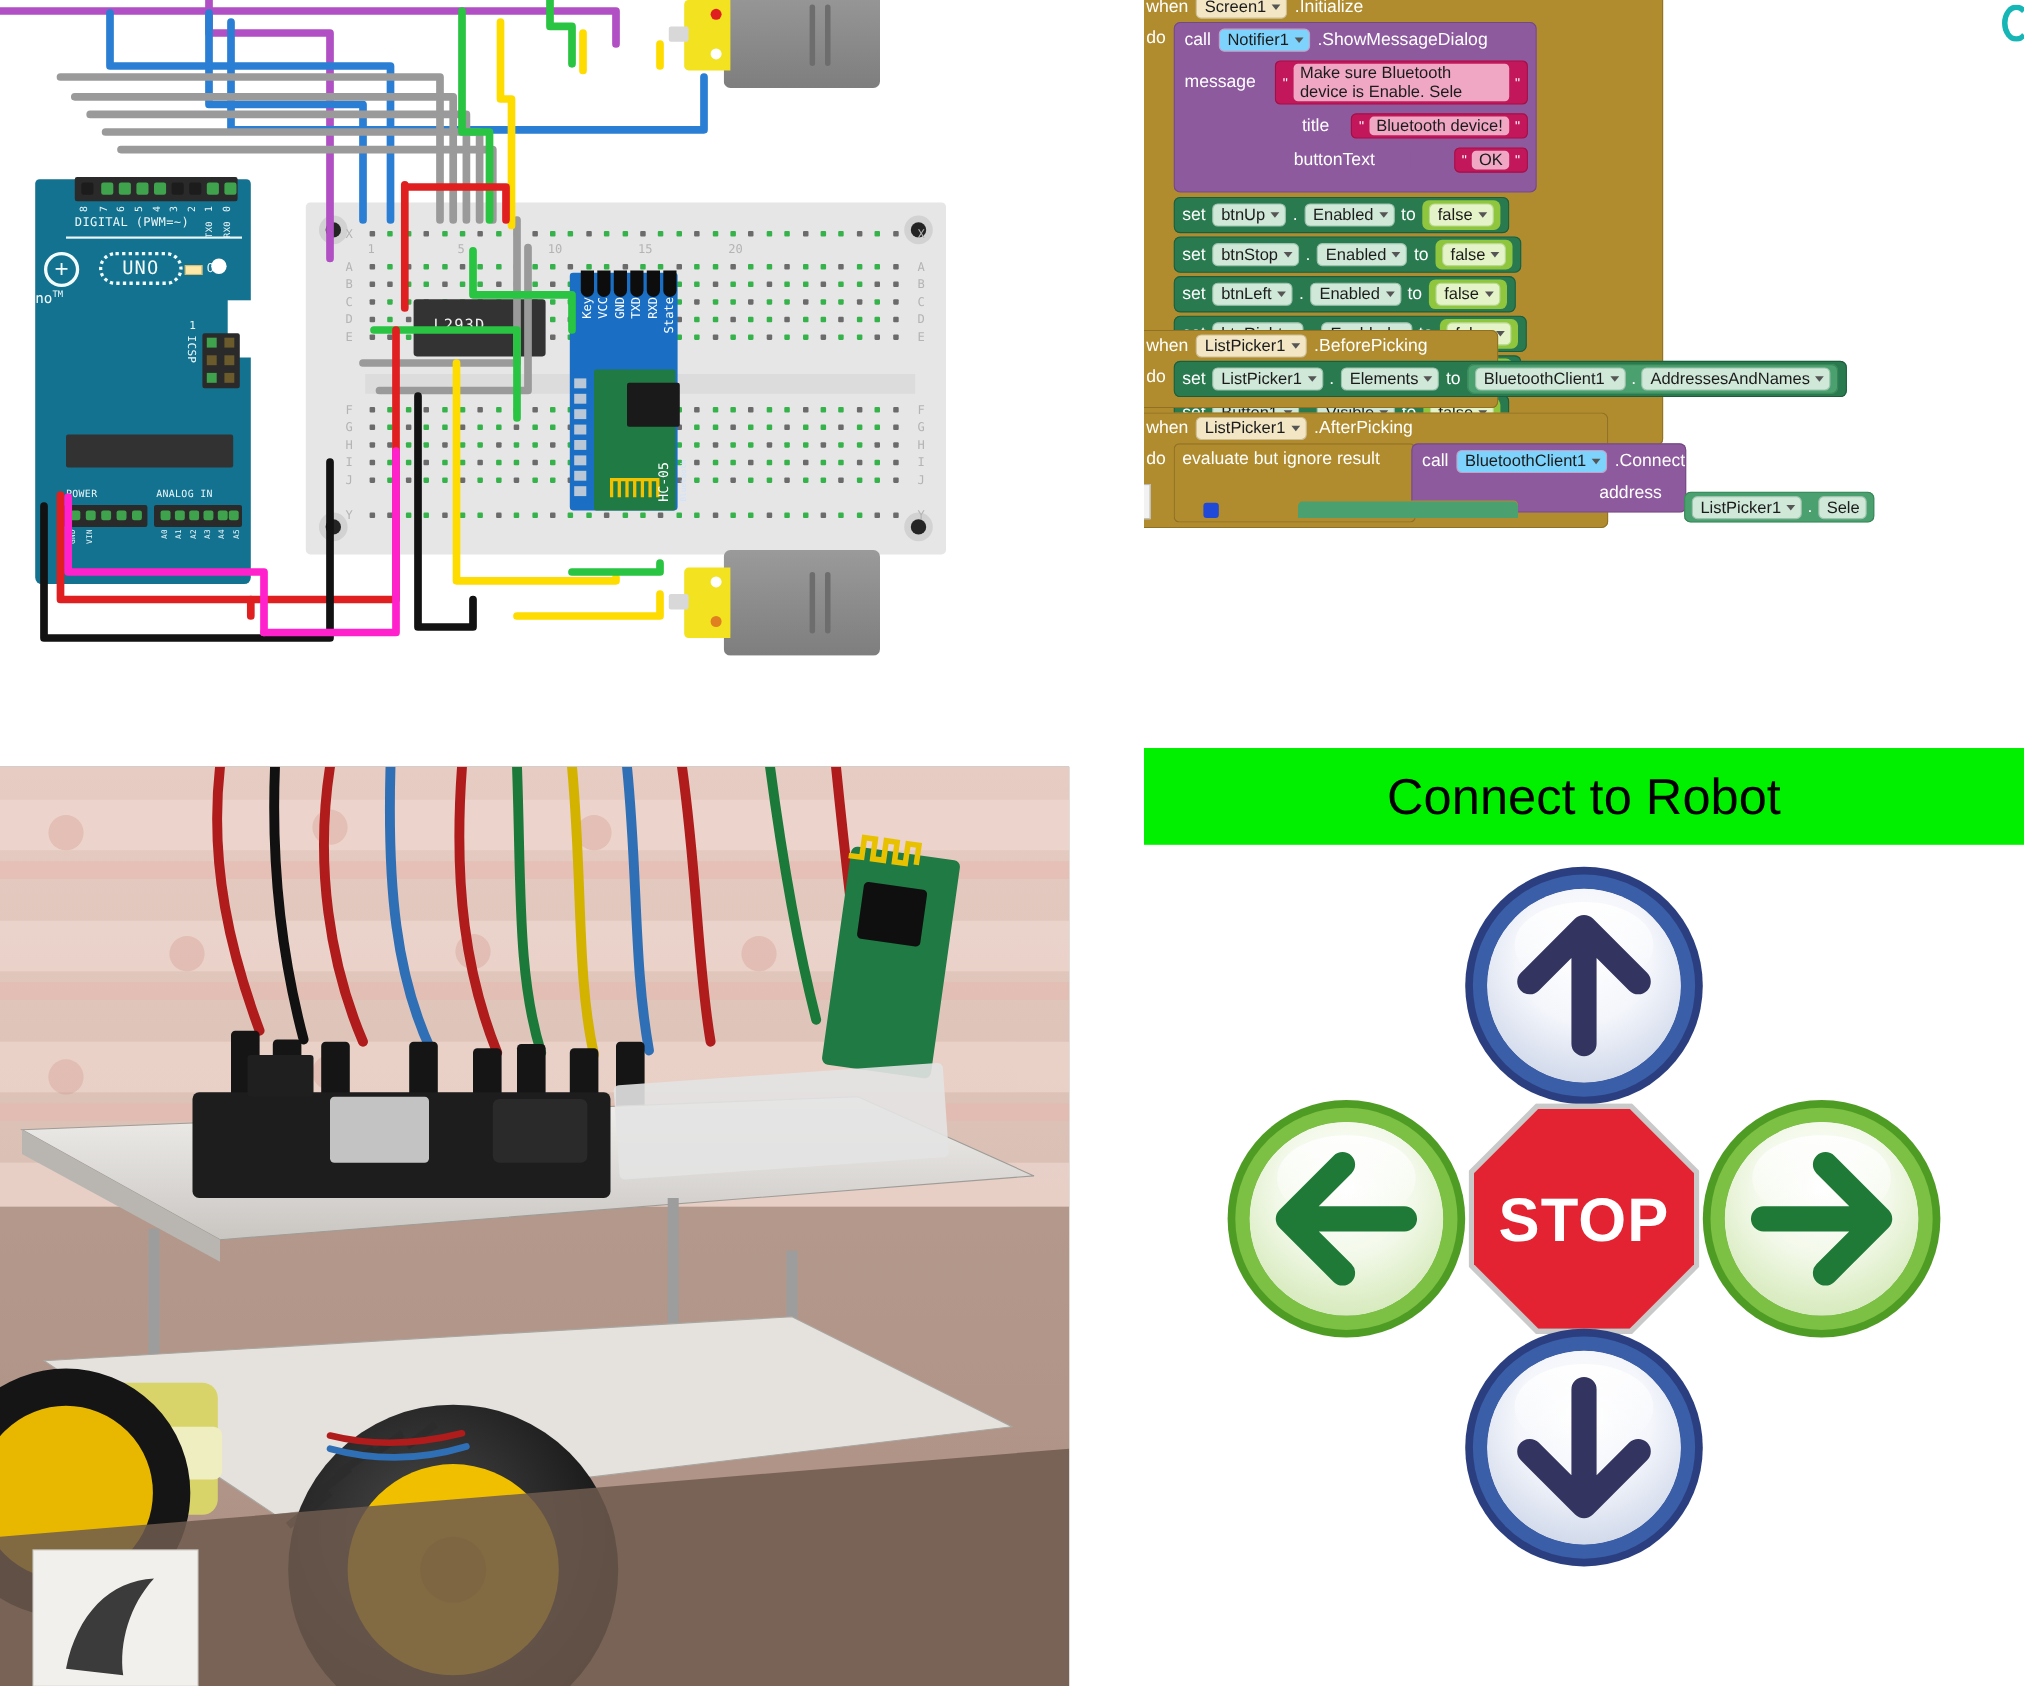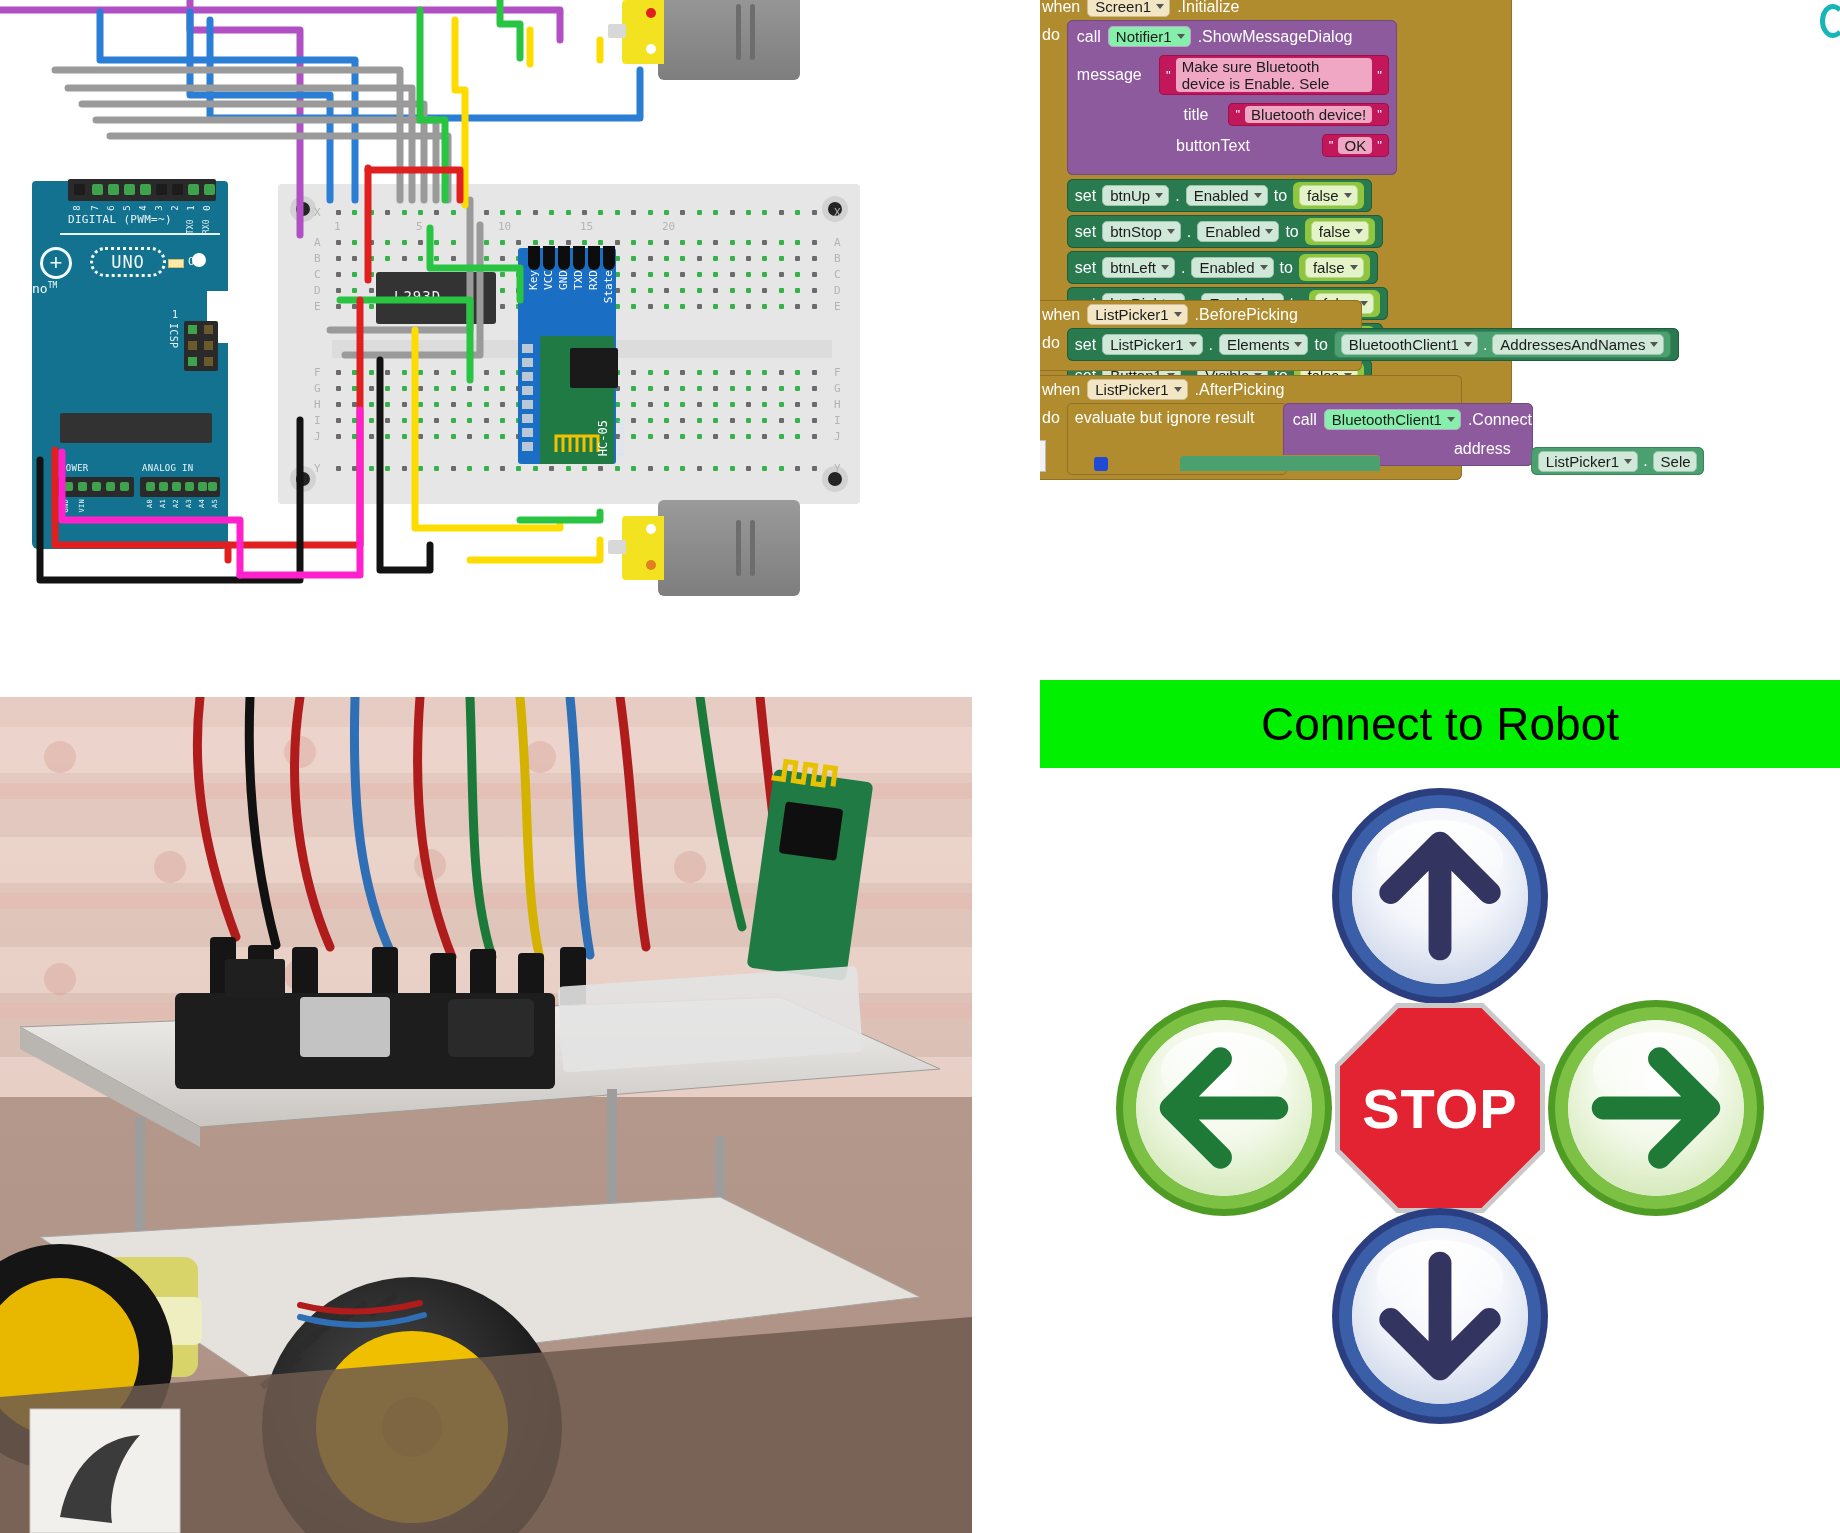--- a/index.html
+++ b/index.html
@@ -8,21 +8,21 @@
 
   .page { position:relative; width:1840px; height:1533px; background:#fff; }
 
   
   .left-col { position:absolute; left:0; top:0; width:972px; height:1533px; }
 
   
   .circuit { position:absolute; left:0; top:0; width:972px; height:697px; background:#fff; overflow:hidden; }
 
   .arduino {
-    position:absolute; left:32px; top:181px; width:196px; height:368px;
+    position:absolute; left:32px; top:163px; width:196px; height:368px;
     background:#13728f; border-radius:4px 4px 6px 6px;
   }
   .ard-notch { position:absolute; right:-1px; top:110px; width:22px; height:52px; background:#fff; }
   .ard-hdr { position:absolute; background:#2a2a2a; border-radius:2px; }
   .ard-hdr.top { left:36px; top:-2px; width:148px; height:22px; }
   .pin { position:absolute; width:11px; height:11px; background:#3fa34d; border-radius:2px; top:5px; }
   .pin.dark { background:#1c1c1c; }
   .digital-line { position:absolute; left:28px; top:52px; width:160px; height:2px; background:#eaf6f9; }
   .ard-txt { position:absolute; color:#e9f6fa; font-family:"DejaVu Sans Mono", monospace; letter-spacing:.3px; }
   .pinnum { font-size:9px; writing-mode:vertical-rl; transform:rotate(180deg); }
@@ -100,21 +100,21 @@
   .blk { position:absolute; }
   .evt { background:#b08c2e; border-radius:6px; box-shadow:inset 0 0 0 1px #8f7025; }
   .evt-hdr { display:flex; align-items:center; gap:7px; padding:4px 10px 3px 10px; color:#fff; font-size:16px; }
   .evt-body { display:flex; align-items:flex-start; gap:7px; padding:0 8px 10px 10px; color:#fff; font-size:16px; }
   .evt-do { padding-top:6px; }
   .drop {
     display:inline-flex; align-items:center; gap:5px; background:#f2e6c4; color:#1b1b1b;
     border-radius:5px; padding:1px 5px 1px 7px; font-size:15px; border:1px solid #cdbd95;
   }
   .drop.green2 { background:#cfe8d8; border-color:#9dc2ad; }
-  .drop.purple2 { background:#86efac; border-color:#bfa3c9; }
+  .drop.purple2 { background:#7dd3fc; border-color:#bfa3c9; }
   .drop.lgreen { background:#e4f3c8; border-color:#b9d992; }
   .caret { display:inline-block; width:0; height:0; border-left:4px solid transparent; border-right:4px solid transparent; border-top:5px solid #555; }
   .purple { background:#8e5a9e; border-radius:6px; box-shadow:inset 0 0 0 1px #734a80; color:#fff; }
   .setblk { background:#2a7a50; border-radius:6px; box-shadow:inset 0 0 0 1px #1e5d3c; color:#fff; display:inline-flex;
             align-items:center; gap:6px; padding:3px 8px; font-size:16px; }
   .val-lgreen { background:#8fc63d; border-radius:6px; padding:3px 6px; display:inline-flex; align-items:center; }
   .val-green { background:#4aa06e; border-radius:6px; padding:3px 7px; display:inline-flex; align-items:center; gap:5px;
                color:#fff; font-size:16px; box-shadow:inset 0 0 0 1px #3b8659; }
   .txtblk { background:#c2185b; border-radius:5px; display:inline-flex; align-items:center; gap:5px; padding:3px 7px;
             color:#fff; font-size:15px; box-shadow:inset 0 0 0 1px #9e1148; }

